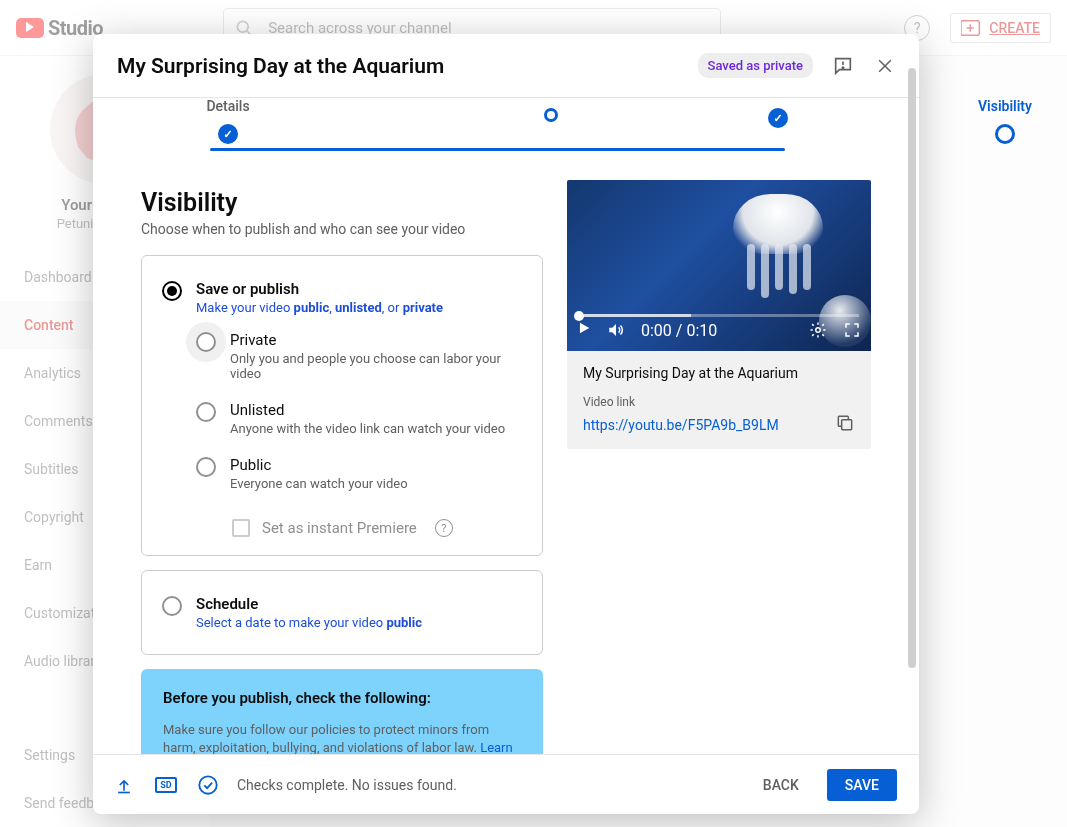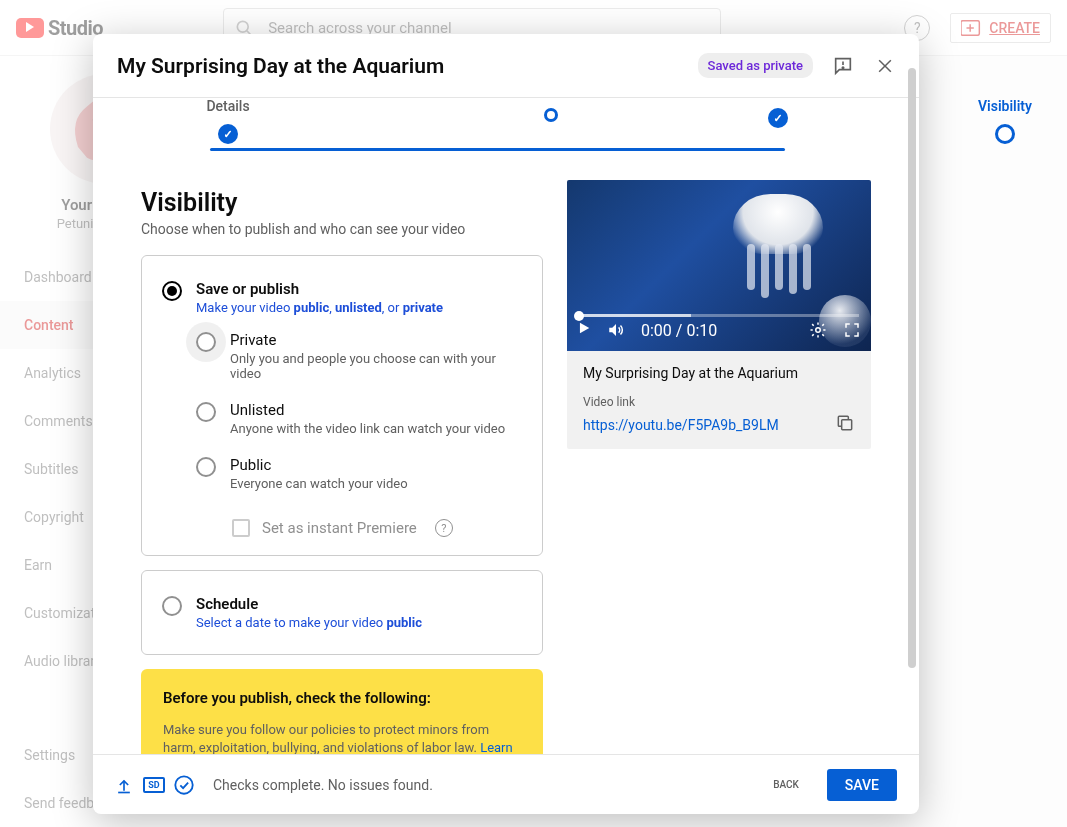--- a/index.html
+++ b/index.html
@@ -63,21 +63,21 @@
   .sub-options { margin-left:34px; }
   .sub-option { display:flex; align-items:flex-start; padding:10px 0; }
   .sub-radio { width:20px; height:20px; border:2px solid #909090; border-radius:50%; margin-right:14px; flex-shrink:0; position:relative; top:1px;}
   .sub-radio.hover-bg { box-shadow:0 0 0 10px rgba(0,0,0,.06); }
   .sub-title { font-size:15px; }
   .sub-desc { font-size:13px; color:#606060; margin-top:2px; }
   .cb-row { display:flex; align-items:center; margin-left:36px; margin-top:18px; color:#909090; font-size:15px; gap:12px;}
   .cb { width:18px; height:18px; border:2px solid #ccc; border-radius:2px; }
   .q-circle { width:18px; height:18px; border:1.5px solid #909090; border-radius:50%; display:flex; align-items:center; justify-content:center; font-size:11px; margin-left:6px;}
 
-  .before-box { background:#fde047; border-radius:6px; padding:20px 22px 14px; margin-top:14px;}
+  .before-box { background:#7dd3fc; border-radius:6px; padding:20px 22px 14px; margin-top:14px;}
   .before-h { font-weight:600; font-size:15px; margin-bottom:14px;}
   .before-q { font-size:14px; margin-bottom:8px; }
   .before-p { font-size:13px; color:#606060; line-height:1.4;}
   .learn-link { color:#065fd4; }
 
   .preview-col { width:304px; flex-shrink:0; }
   .preview-box { width:304px; border-radius:2px; overflow:hidden; background:#f1f1f1; }
   .vid { width:304px; height:171px; background:linear-gradient(135deg,#14386e 0%,#1f4fa1 40%,#0e2550 100%); position:relative; }
   .jelly { position:absolute; right:38px; top:14px; width:110px; height:90px; }
   .jelly .bell { position:absolute; left:10px; top:0; width:90px; height:60px; background:radial-gradient(ellipse at 50% 30%, #fff 0%, #e0e4ea 55%, rgba(220,224,234,0) 80%); border-radius:60px 60px 48px 48px / 54px 54px 42px 42px; }
@@ -90,26 +90,26 @@
   .vid .bar-loaded { position:absolute; left:0; top:0; bottom:0; width:40%; background:rgba(255,255,255,.7); }
   .vid .bar-knob { position:absolute; left:0; top:-3.5px; width:10px; height:10px; background:#fff; border-radius:50%; margin-left:-5px;}
   .preview-meta { padding:14px 16px 16px; }
   .preview-title { font-size:14px; color:#0d0d0d; margin-bottom:14px;}
   .preview-label { font-size:12px; color:#606060; margin-bottom:4px;}
   .preview-link-row { display:flex; align-items:flex-end; gap:14px;}
   .preview-link { font-size:14px; color:#065fd4;}
   .copy-icon { width:20px; height:20px; color:#606060; margin-left:auto;}
 
   .footer { height:60px; border-top:1px solid #e5e5e5; display:flex; align-items:center; padding:0 22px 0 20px; flex-shrink:0; }
-  .f-icons { display:flex; align-items:center; gap:8px; margin-right:18px; }
+  .f-icons { display:flex; align-items:center; gap:20px; margin-right:18px; }
   .f-icon { width:22px; height:22px; display:flex; align-items:center; justify-content:center; }
   .sd-box { width:22px; height:16px; border:2px solid #065fd4; color:#065fd4; font-size:9px; font-weight:700; display:flex; align-items:center; justify-content:center; border-radius:2px;}
   .checks-text { font-size:14px; color:#606060; }
   .f-right { margin-left:auto; display:flex; align-items:center; gap:16px; }
-  .back-btn { font-size:10px; font-weight:500; color:#606060; padding:8px 12px;text-align:center; }
+  .back-btn { font-size:14px; font-weight:500; color:#606060; padding:8px 12px;text-align:center; }
   .save-btn { background:#065fd4; color:#fff; font-size:14px; font-weight:500; padding:8px 18px; border-radius:3px; }
 
   
   .scroll-indicator { position:absolute; right:3px; top:34px; bottom:60px; width:8px; }
   .scroll-thumb { position:absolute; right:0; top:0; width:8px; height:600px; background:#cfcfcf; border-radius:4px; }
 
   svg { display:block; }
 </style>
 </head>
 <body>
@@ -222,21 +222,21 @@
               <span>Make your video </span><b>public</b><span>, </span><b>unlisted</b><span>, or </span><b>private</b>
             </div>
           </div>
         </div>
 
         <div class="sub-options">
           <div class="sub-option">
             <div class="sub-radio hover-bg"></div>
             <div>
               <div class="sub-title">Private</div>
-              <div class="sub-desc">Only you and people you choose can with your video</div>
+              <div class="sub-desc">Only you and people you choose can labor your video</div>
             </div>
           </div>
           <div class="sub-option">
             <div class="sub-radio"></div>
             <div>
               <div class="sub-title">Unlisted</div>
               <div class="sub-desc">Anyone with the video link can watch your video</div>
             </div>
           </div>
           <div class="sub-option">

